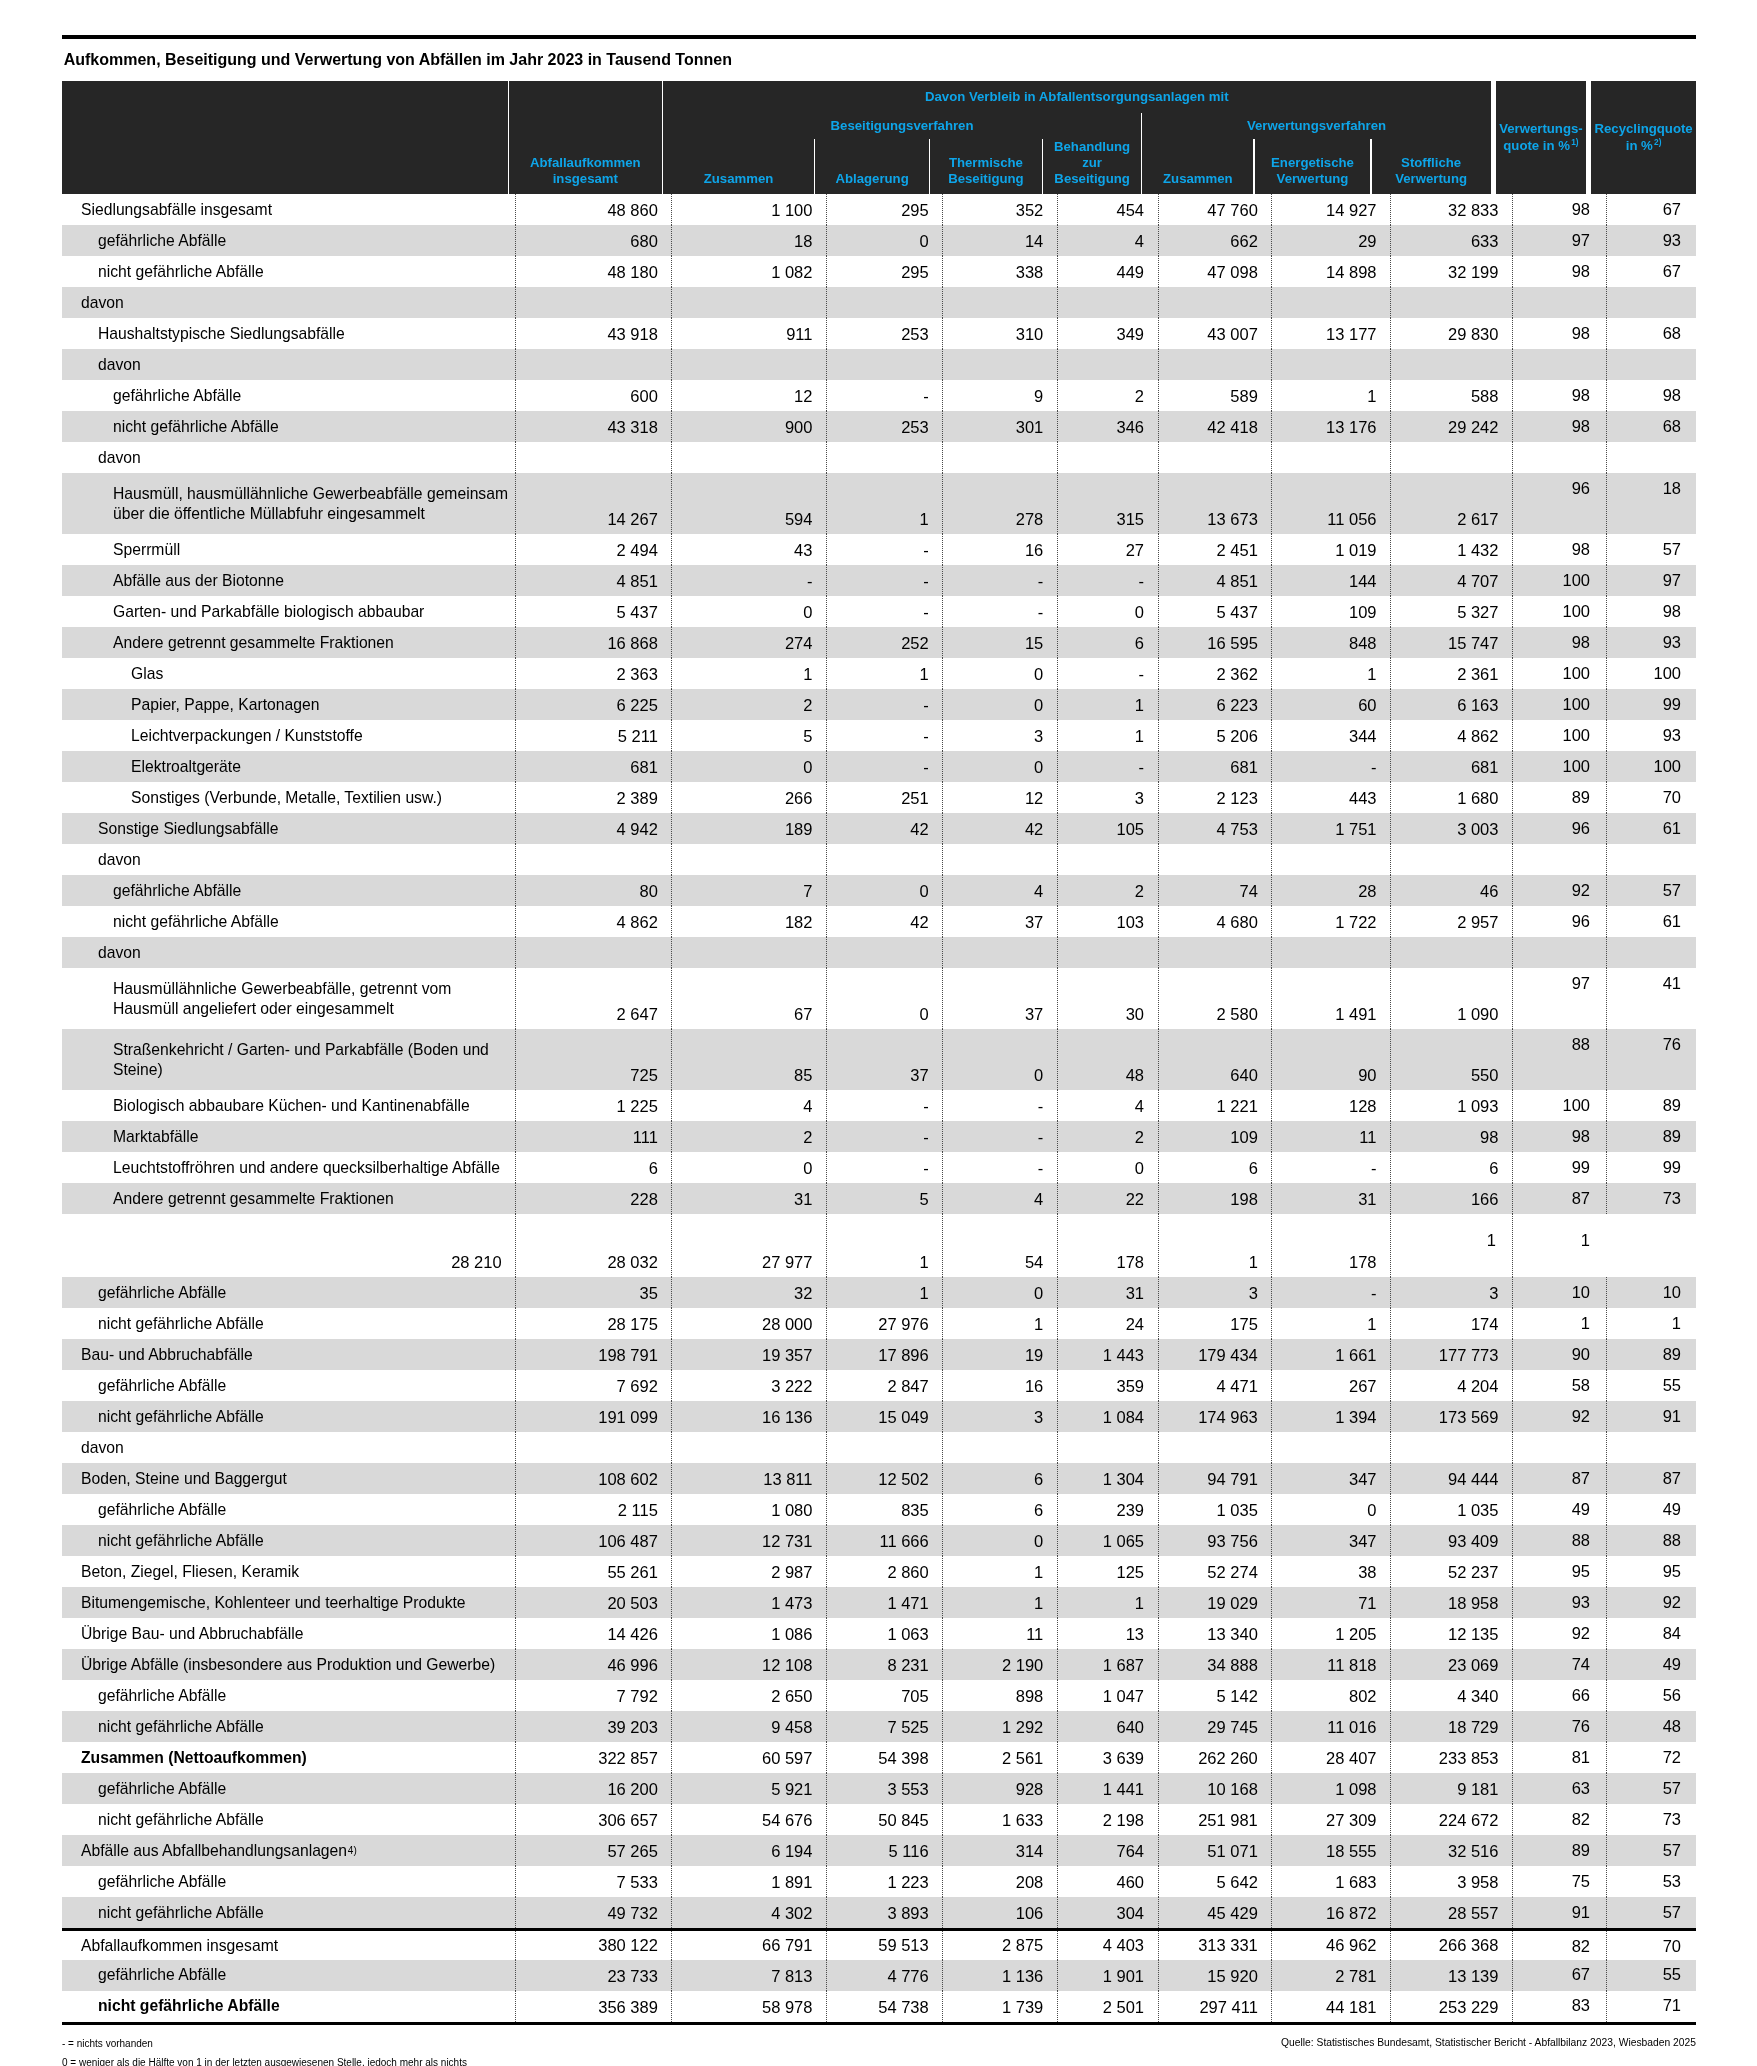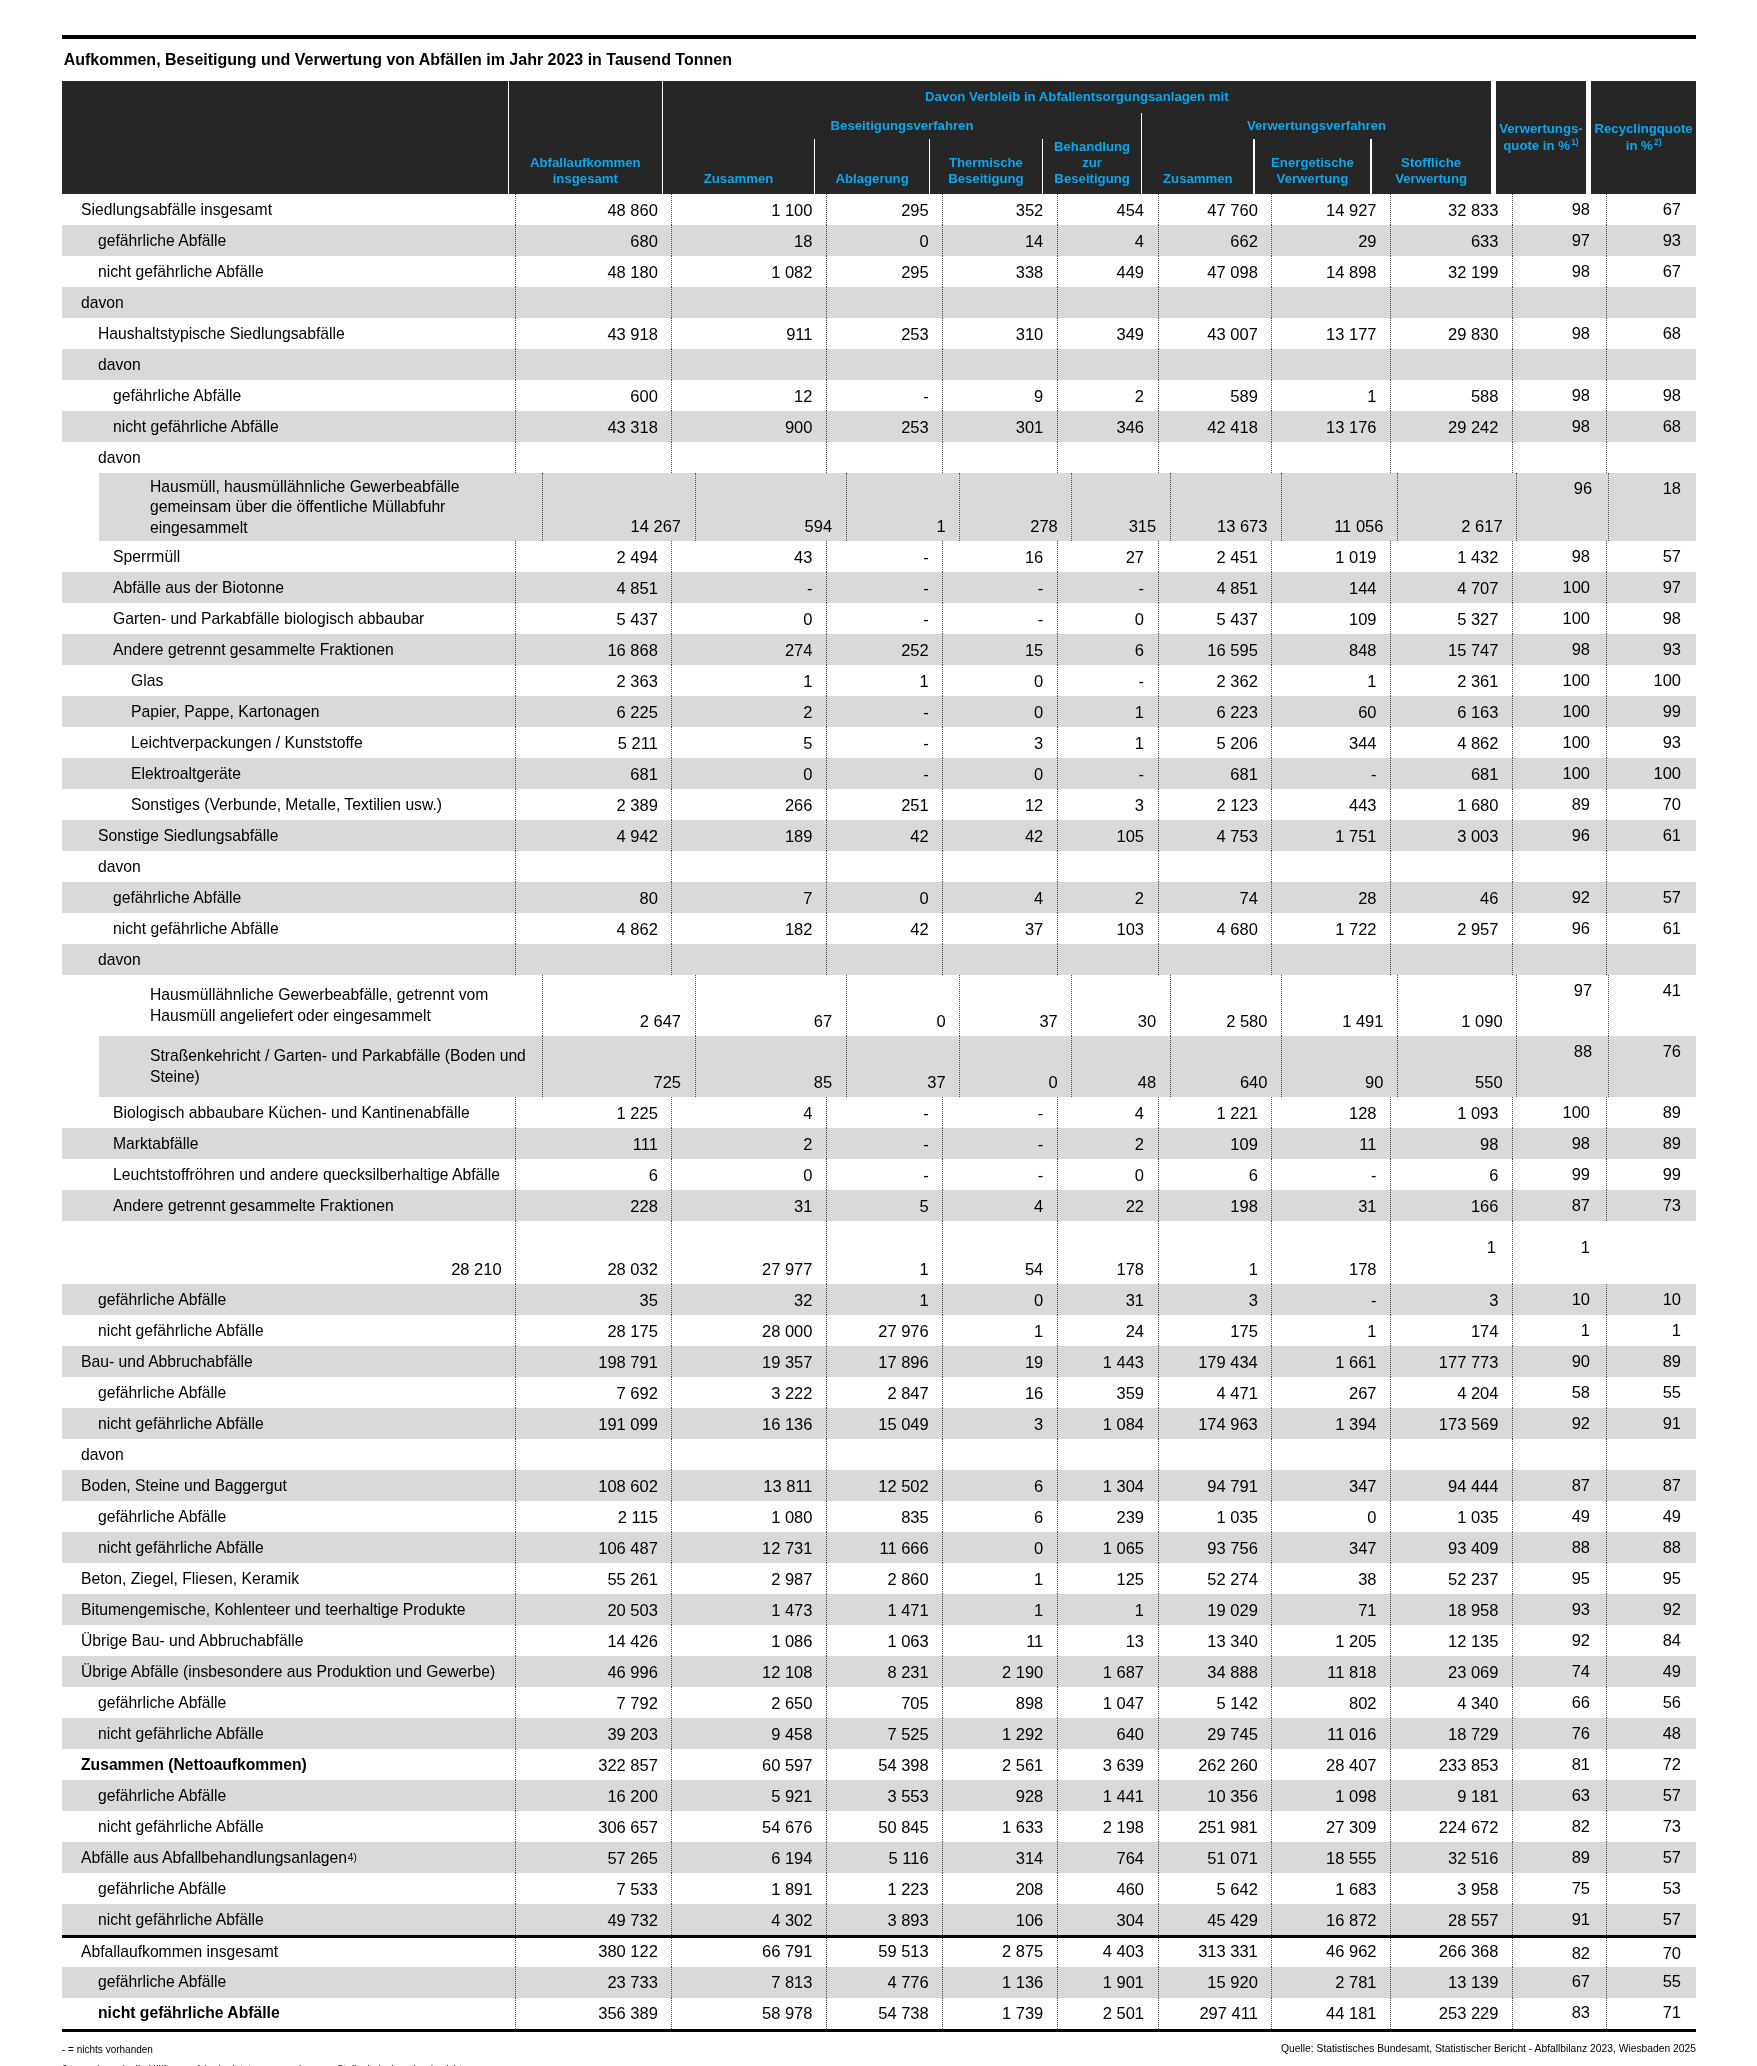--- a/index.html
+++ b/index.html
@@ -40,21 +40,21 @@
   .hc6{grid-column:6;}.hc7{grid-column:7;}.hc8{grid-column:8;}.hc9{grid-column:9;}
   .h-q{grid-row:1/4;align-items:center;border-left:4.1px solid #fff;padding:0 3.3px;}
   .h-q1{grid-column:10;}
   .h-q2{grid-column:11;}
   .hcell sup{font-size:8.3px;vertical-align:super;margin-left:1.2px;}
 
   
   .tbody{border-bottom:3.7px solid #000;}
   .row{min-height:31px;}
   .row.gray{background:var(--zebra);}
-  .row.tall{min-height:61px;margin-left:37px;}
+  .row.tall{min-height:61px;}
   .row.gap{min-height:63px;}
   .row.rule-top{border-top:3.7px solid #000;}
   .cell{display:flex;min-width:0;}
   .cell + .cell{border-left:0.8px dotted #4a4a4a;}
   .label{font-size:15.7px;align-items:center;line-height:1.3;padding:3.3px 5.8px 3.3px 0;}
   .ind0{padding-left:19px;}
   .ind1{padding-left:36px;}
   .ind2{padding-left:51px;}
   .ind3{padding-left:69px;}
   .label sup{font-size:10px;vertical-align:super;margin-left:0.8px;font-weight:inherit;}
@@ -814,21 +814,21 @@
         </div>
         <div class="row grid-cols gray">
           <div class="cell label ind1">
             <span>gefährliche Abfälle</span>
           </div>
           <div class="cell num">16 200</div>
           <div class="cell num">5 921</div>
           <div class="cell num">3 553</div>
           <div class="cell num">928</div>
           <div class="cell num">1 441</div>
-          <div class="cell num">10 356</div>
+          <div class="cell num">10 168</div>
           <div class="cell num">1 098</div>
           <div class="cell num">9 181</div>
           <div class="cell quote">63</div>
           <div class="cell quote">57</div>
         </div>
         <div class="row grid-cols">
           <div class="cell label ind1">
             <span>nicht gefährliche Abfälle</span>
           </div>
           <div class="cell num">306 657</div>

